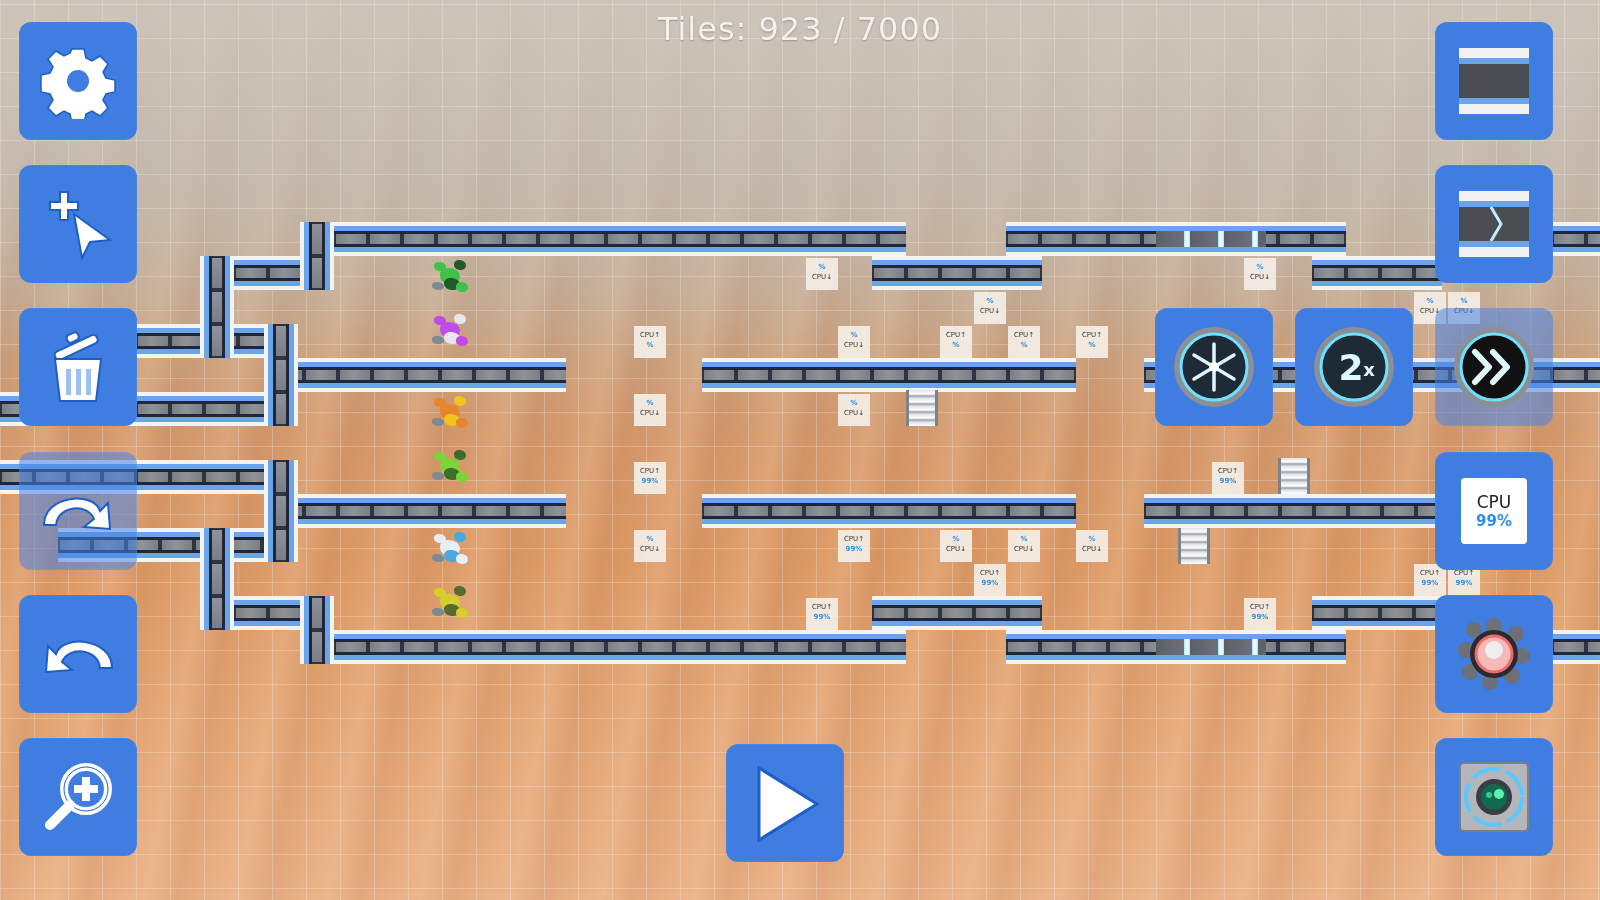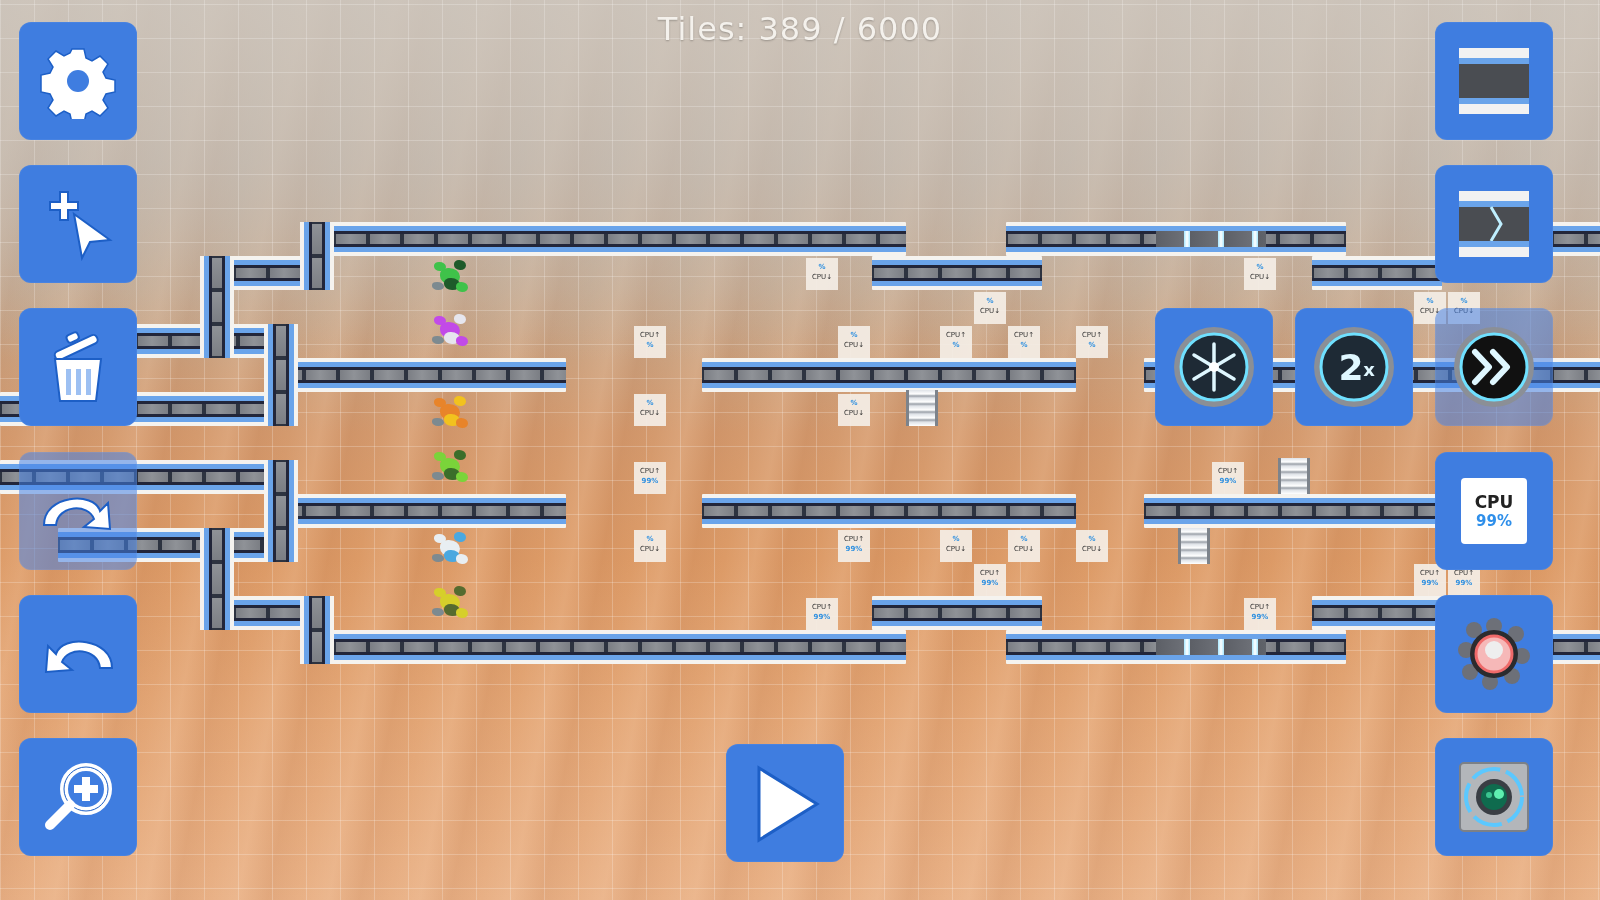--- a/index.html
+++ b/index.html
@@ -100,31 +100,31 @@
     box-shadow: inset 0 0 0 1px rgba(255,255,255,0.05);
     cursor: pointer;
   }
   .tool-btn.dim { background: rgba(70,130,230,0.55); }
   .tool-btn svg { display: block; }
 
   .cpu-card {
     width: 66px; height: 66px; background: #fff; border-radius: 4px;
     display: flex; flex-direction: column; align-items: center; justify-content: center;
   }
-  .cpu-card .t { font-size: 17px; font-weight: bold; color: #222; }
+  .cpu-card .t { font-size: 17px; font-weight: normal; color: #222; }
   .cpu-card .v { font-size: 15px; font-weight: bold; color: #2f8fea; }
 </style>
 </head>
 <body>
 
 <div class="spikes"></div>
 <div class="haze"></div>
 <div class="grid"></div>
 
-<div class="tiles-counter">Tiles: 389 / 6000</div>
+<div class="tiles-counter">Tiles: 923 / 7000</div>
 
 <div id="tracks">
 
   <div class="track" style="left:300px; top:222px; width:606px;"></div>
   <div class="track" style="left:1006px; top:222px; width:340px;">
       <div class="boost" style="left:150px; width:110px;"></div>
     </div>
   <div class="track" style="left:1552px; top:222px; width:48px;"></div>
 
   <div class="track" style="left:200px; top:256px; width:126px;"></div>

